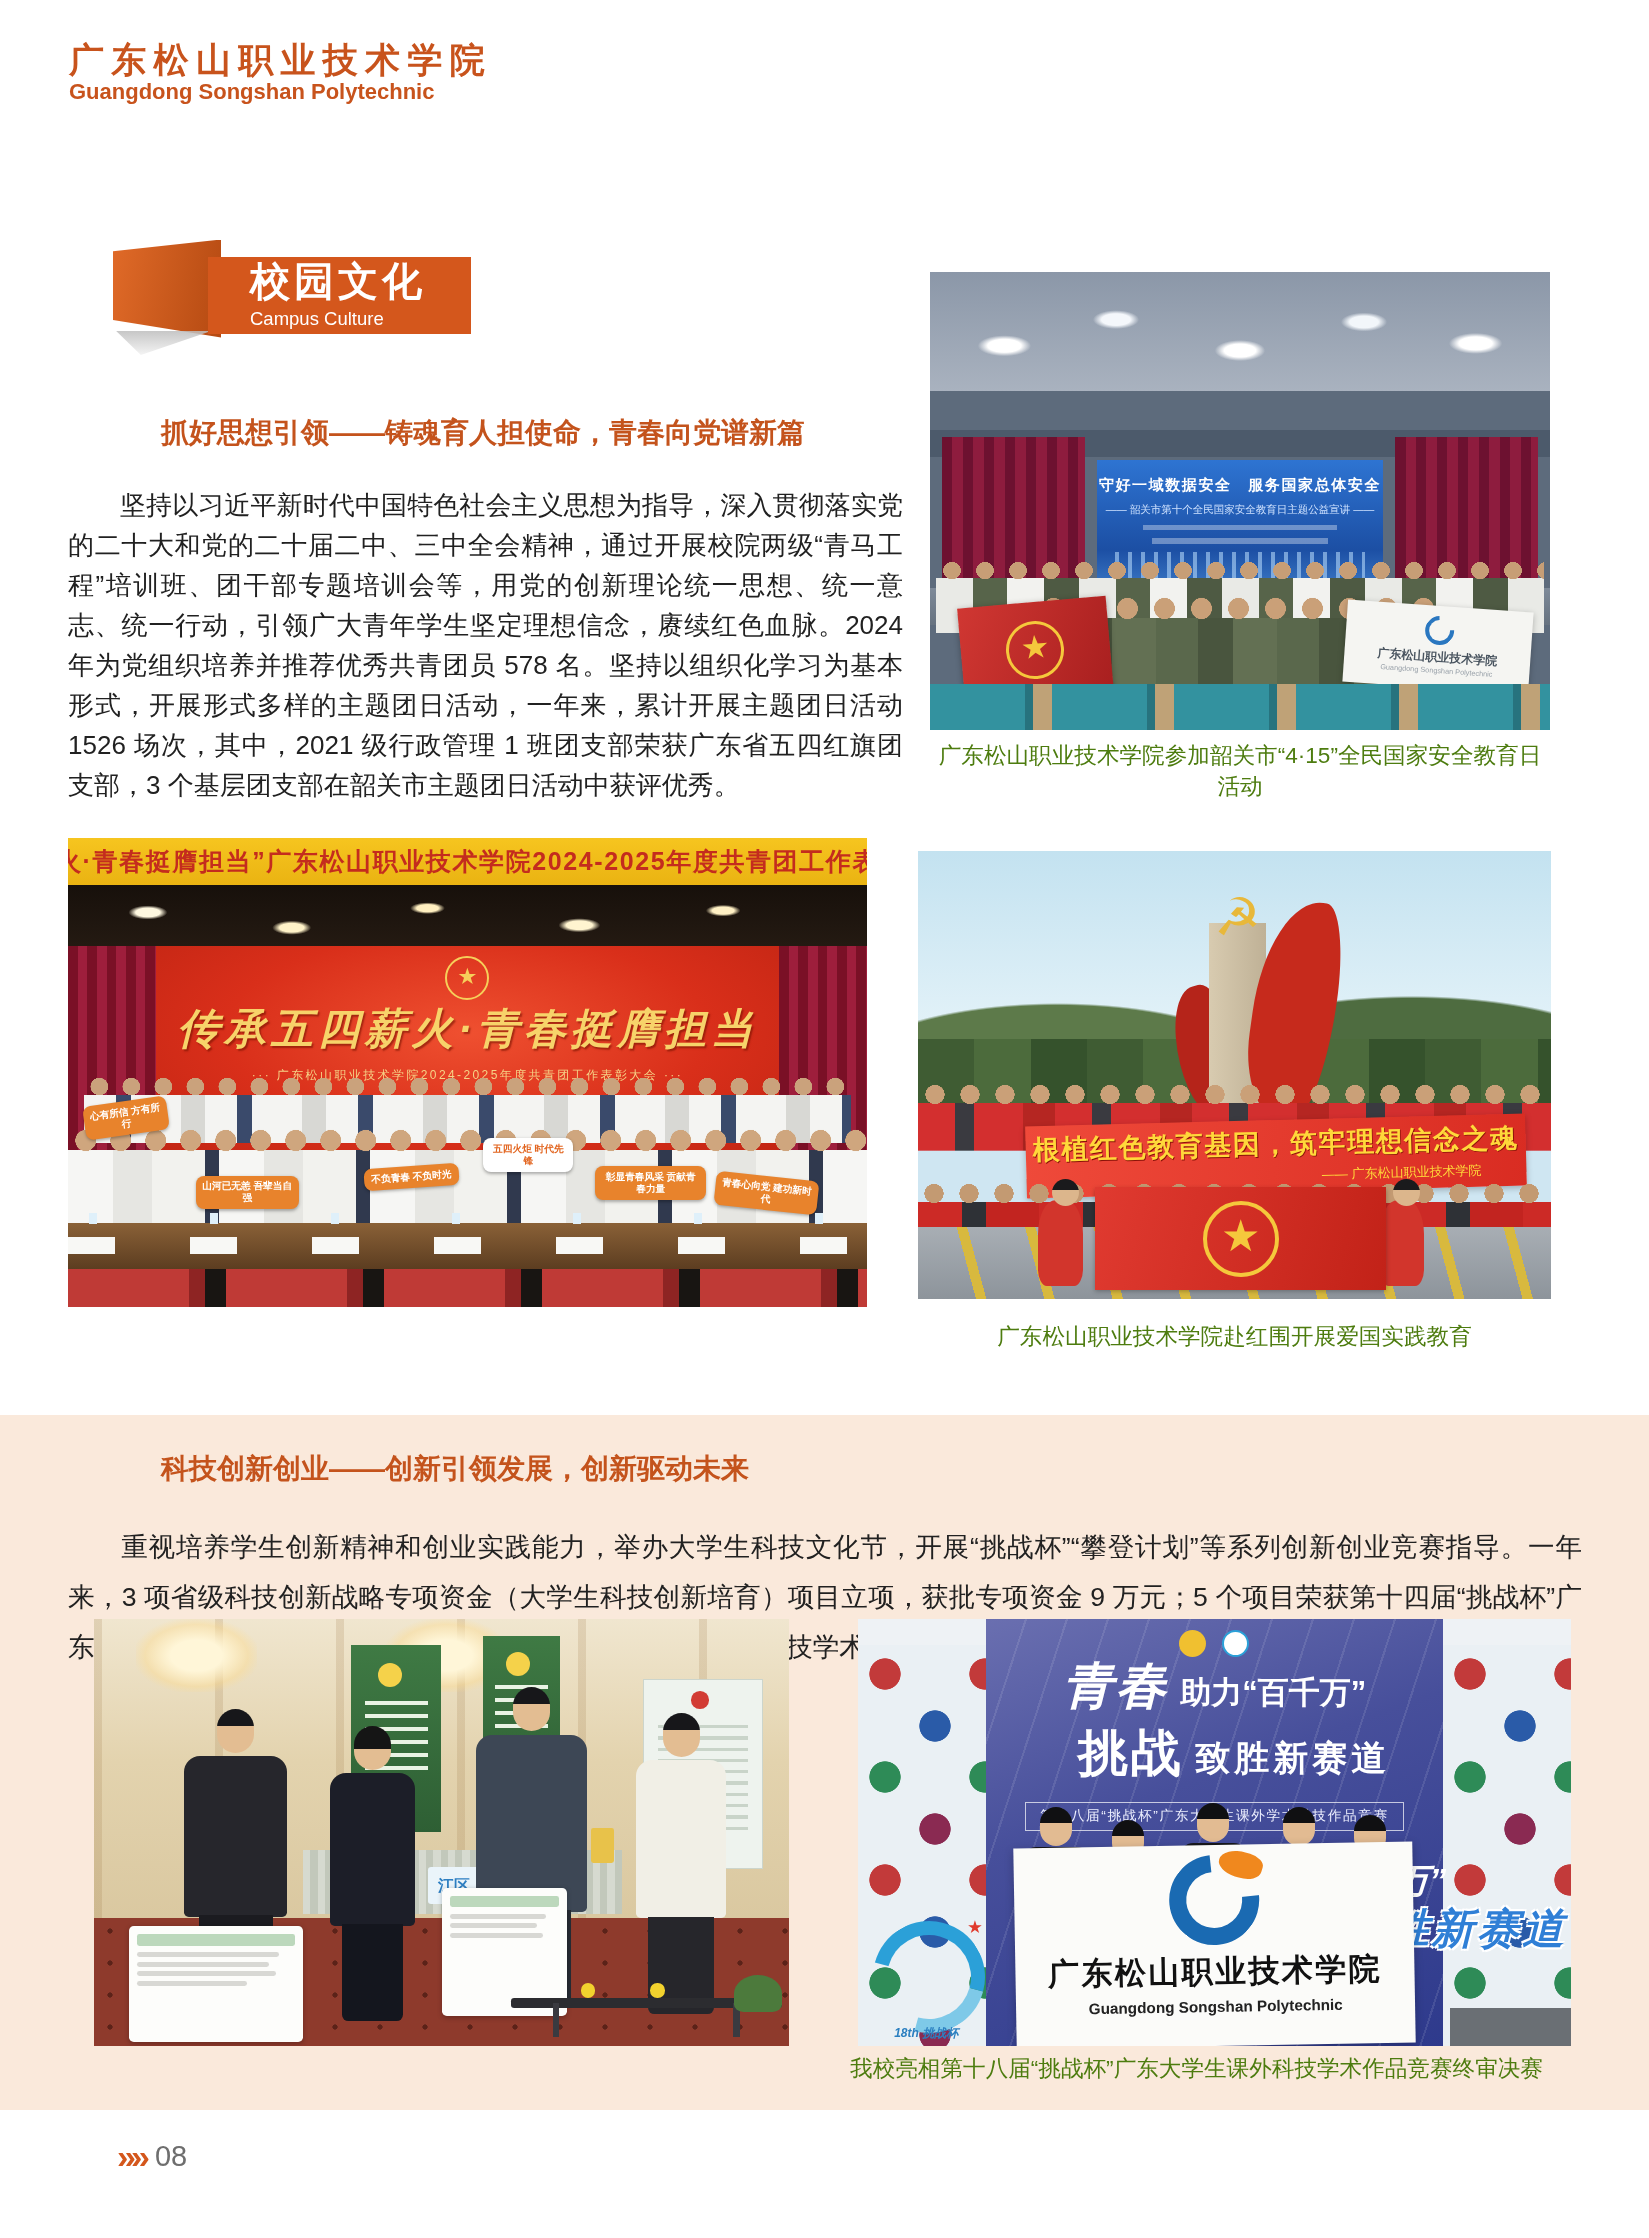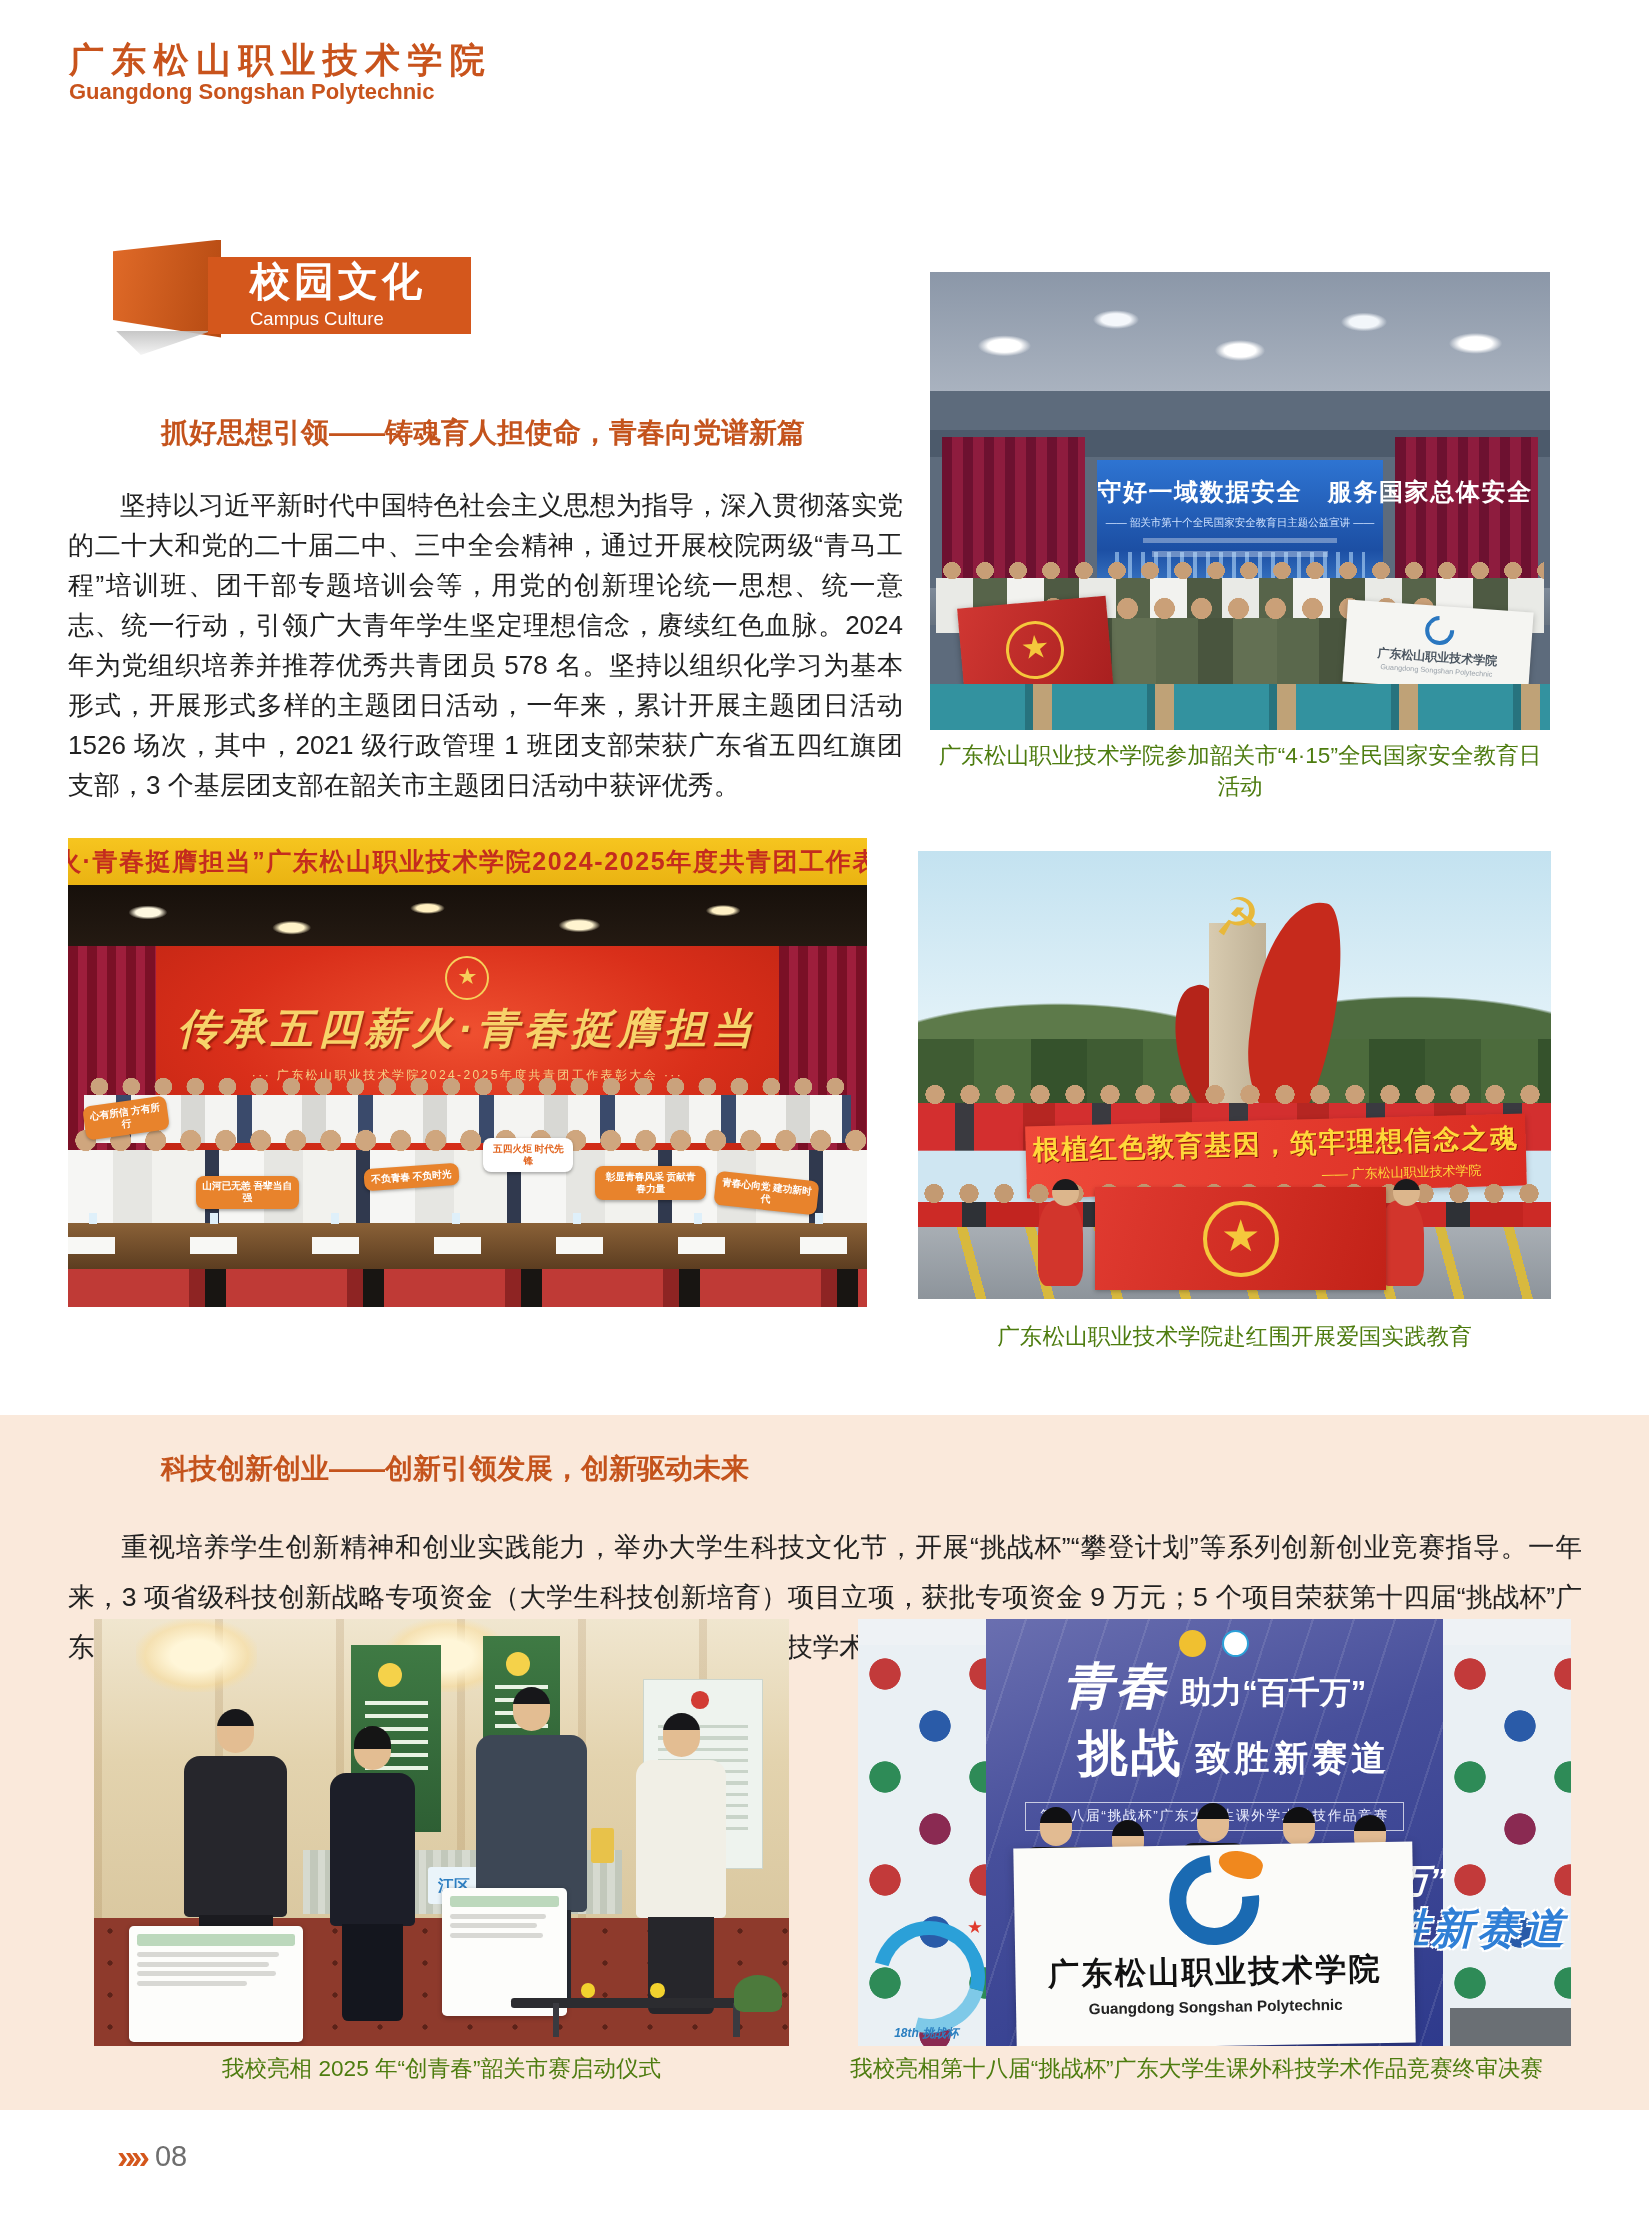--- a/index.html
+++ b/index.html
@@ -60,21 +60,21 @@
       linear-gradient(#8b97a8,#a9b2bf);}
   .pa-led{position:absolute;left:6%;top:26%;width:88%;height:8.5%;background:#141419;
       display:flex;align-items:center;justify-content:center;gap:56px;}
   .pa-led span{color:#ff2617;font-size:24px;font-weight:bold;letter-spacing:2.4px;white-space:nowrap;}
   .pa-wall{position:absolute;left:0;top:34.5%;width:100%;height:6%;background:#4c5a6b;}
   .pa-curtain{position:absolute;top:36%;width:23%;height:40%;
       background:repeating-linear-gradient(90deg,#6d1130 0 10.5px,#8e1c3e 10.5px 21px);}
   .pa-curtain.left{left:2%;} .pa-curtain.right{right:2%;}
   .pa-screen{position:absolute;left:27%;top:41%;width:46%;height:28%;box-sizing:border-box;
       background:linear-gradient(#2e74d2 0%,#1c4fa4 70%,#3a77c4 100%);text-align:center;padding-top:16px;}
-  .pa-screen-title{color:#fff;font-size:24px;font-weight:bold;letter-spacing:1.6px;white-space:nowrap;}
+  .pa-screen-title{color:#fff;font-size:15px;font-weight:bold;letter-spacing:1.6px;white-space:nowrap;}
   .pa-screen-sub{color:#cfe2ff;font-size:10.5px;margin-top:8px;}
   .pa-bar{height:5.6px;background:rgba(255,255,255,.35);margin:8px auto 0;}
   .pa-skyline{position:absolute;bottom:8%;left:6%;right:6%;height:20%;
       background:repeating-linear-gradient(90deg,rgba(190,225,255,.55) 0 4px,transparent 4px 13px);}
   .pa-floor{position:absolute;left:0;top:69%;width:100%;height:8%;background:linear-gradient(#7e8a99,#66727f);}
   .pa-crowdback{position:absolute;left:1%;top:63%;width:98%;height:16%;
     background-image:
       radial-gradient(circle 8.9px at 16px 9.7px,#c79e76 98%,transparent),
       repeating-linear-gradient(90deg,#e9eae6 0 37px,#57644a 37px 71px,#f2f2ef 71px 108px,#4e5a43 108px 143px);
     background-size:33px 19.3px,100% calc(100% - 17.7px);
@@ -429,21 +429,20 @@
       <div class="line" style="width:86%;"></div>
     </div>
     <div class="pd-belt"></div>
     <div class="pd-leg" style="left:66%;"></div>
     <div class="pd-leg" style="left:92%;"></div>
     <div class="pd-lemon" style="left:70%;"></div>
     <div class="pd-lemon" style="left:80%;"></div>
     <div class="pd-lemon" style="left:93%;"></div>
     <div class="pd-plant"></div>
   </figure>
-  <figcaption id="capD" class="caption">我校亮相 2025 年“创青春”韶关市赛启动仪式</figcaption>
 
   <figure id="phE" class="photo">
     <div class="pe-panel l"></div>
     <div class="pe-panel r"></div>
     <div class="pe-backdrop"></div>
     <div class="pe-toplogo gold"></div>
     <div class="pe-toplogo blue"></div>
     <div class="pe-slogan">
       <div class="pe-l1">
         <span class="big">青春</span><span class="mid">助力“百千万”</span>

